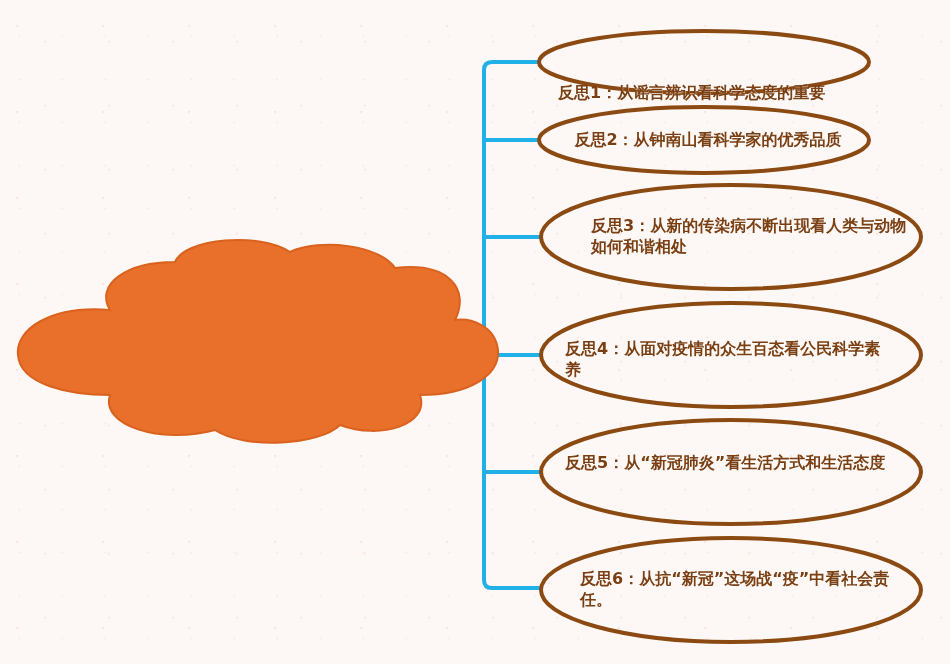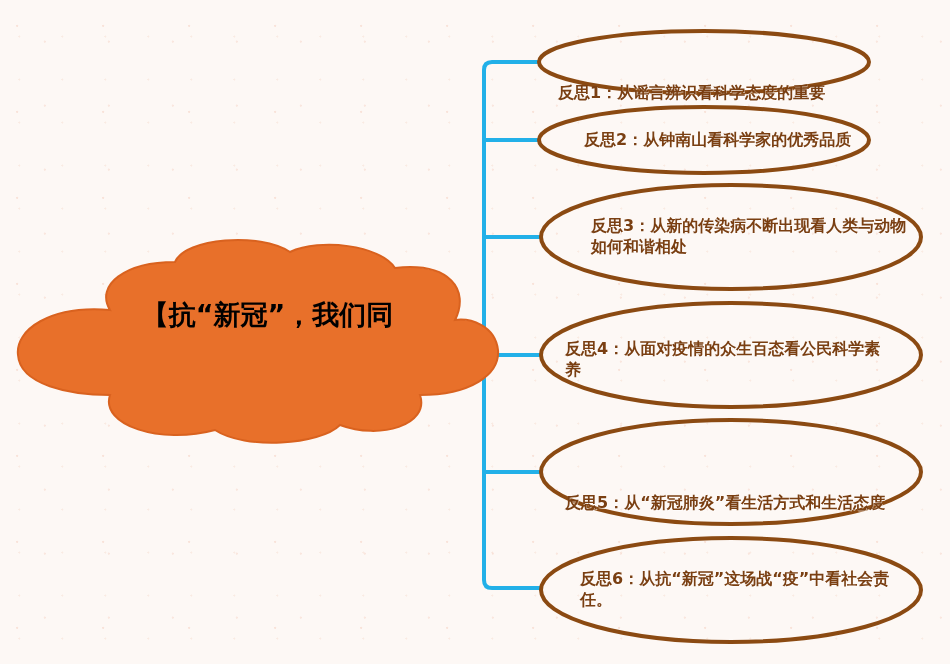--- a/index.html
+++ b/index.html
@@ -56,21 +56,20 @@
     <ellipse cx="704" cy="62" rx="165" ry="31"></ellipse>
     <ellipse cx="704" cy="140" rx="165" ry="33"></ellipse>
     <ellipse cx="731" cy="237" rx="190" ry="52"></ellipse>
     <ellipse cx="731" cy="355" rx="190" ry="52"></ellipse>
     <ellipse cx="731" cy="472" rx="190" ry="52"></ellipse>
     <ellipse cx="731" cy="590" rx="190" ry="52"></ellipse>
   </g>
 </svg>
 
 <div class="central-text">
-  <div>【抗“新冠”，我们同</div>
 </div>
 
 <div class="node-text" style="left:558px; top:50px; width:300px;margin-top:32px;">反思1：从谣言辨识看科学态度的重要</div>
-<div class="node-text" style="left:584px; top:129px; width:300px;">反思2：从钟南山看科学家的优秀品质</div>
+<div class="node-text" style="left:558px; top:129px; width:300px;text-align:center;">反思2：从钟南山看科学家的优秀品质</div>
 <div class="node-text" style="left:591px; top:215px; width:330px;">反思3：从新的传染病不断出现看人类与动物如何和谐相处</div>
 <div class="node-text" style="left:565px; top:338px; width:330px;">反思4：从面对疫情的众生百态看公民科学素养</div>
-<div class="node-text" style="left:565px; top:452px; width:330px;margin-top:40px;">反思5：从“新冠肺炎”看生活方式和生活态度</div>
+<div class="node-text" style="left:565px; top:452px; width:330px;">反思5：从“新冠肺炎”看生活方式和生活态度</div>
 <div class="node-text" style="left:580px; top:568px; width:330px;">反思6：从抗“新冠”这场战“疫”中看社会责任。</div>
 
 </body></html>

